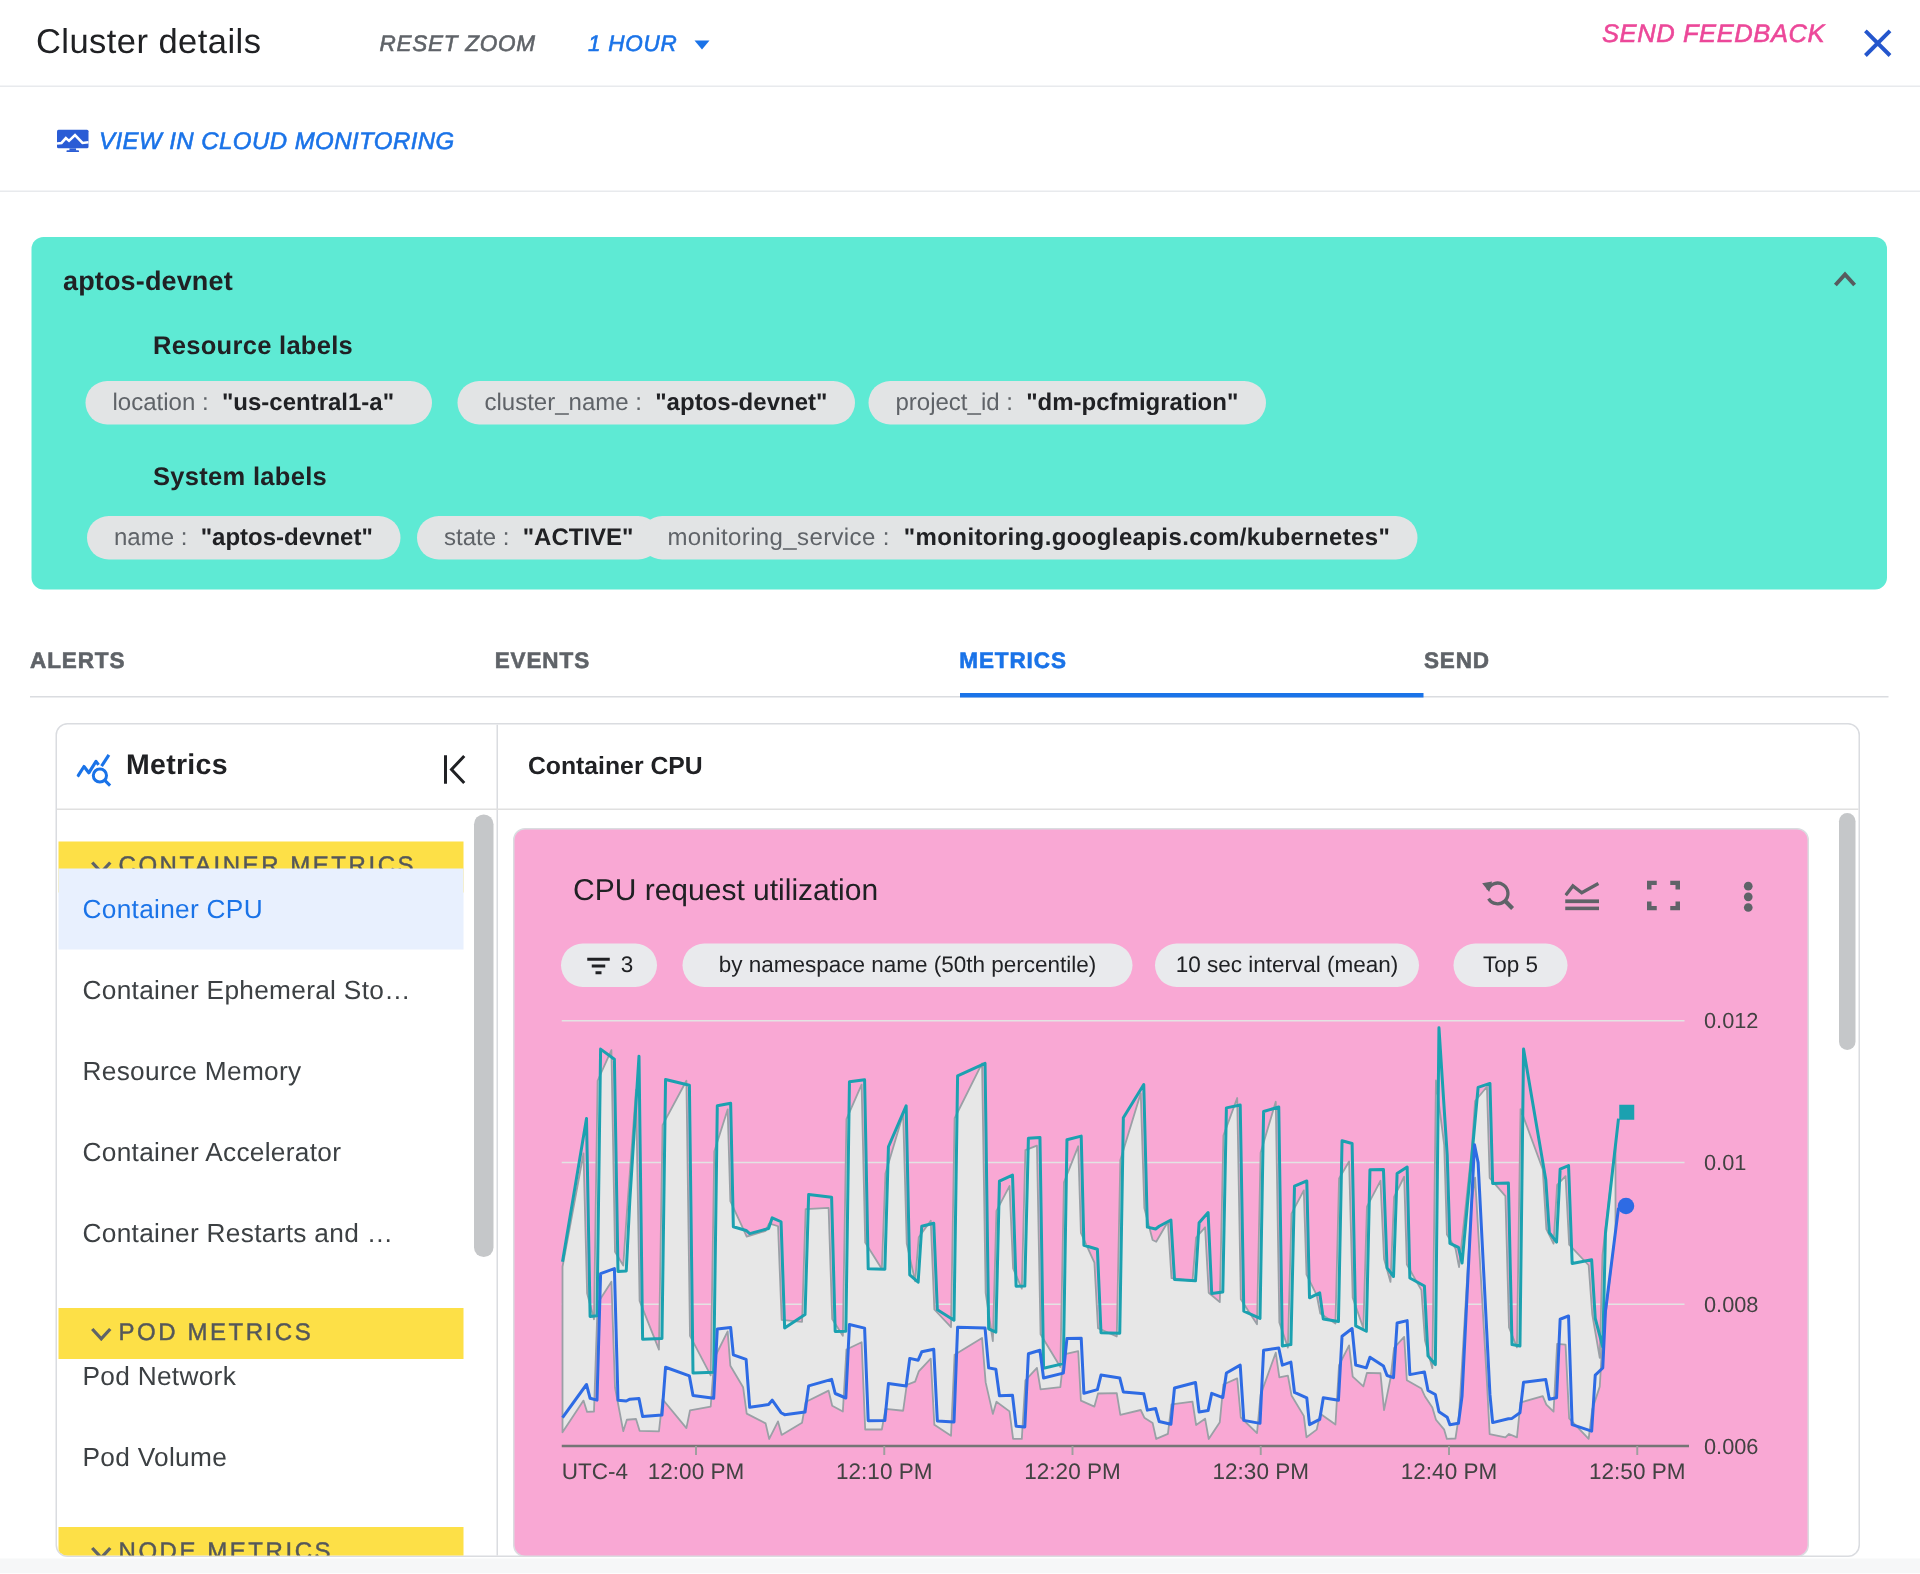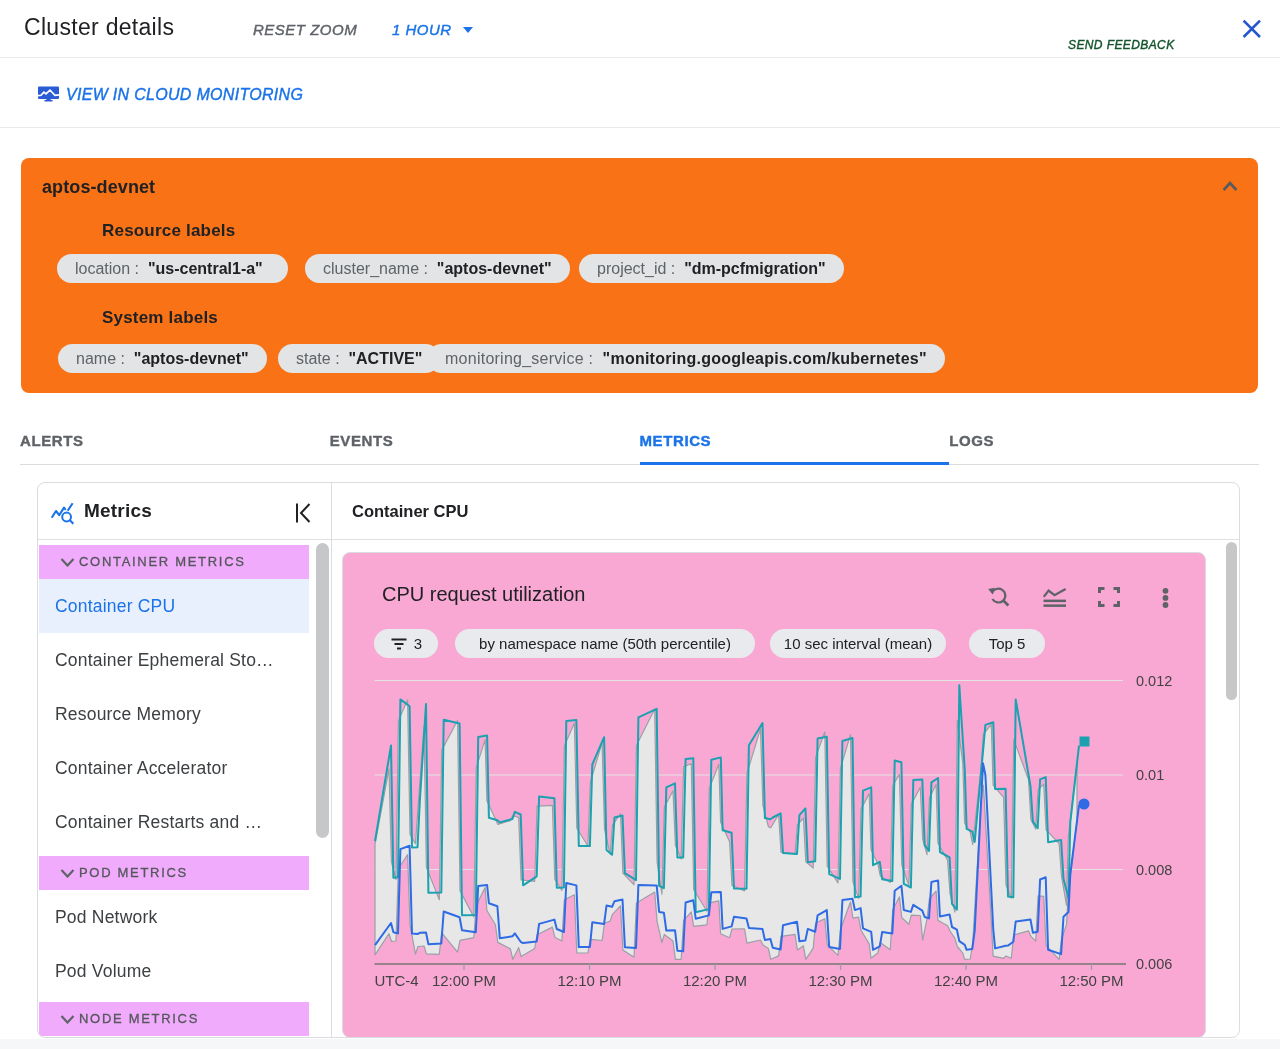--- a/index.html
+++ b/index.html
@@ -4,43 +4,43 @@
 <style>
 * { margin:0; padding:0; box-sizing:border-box; }
 html,body { width:1280px; height:1049px; background:#fff; font-family:"Liberation Sans", sans-serif; overflow:hidden; }
 .abs { position:absolute; }
 #page { position:relative; width:1280px; height:1049px; background:#fff;padding-left:38px; }
 .btn { font-size:15px; font-weight:400; letter-spacing:0.5px;font-style:italic; -webkit-text-stroke:0.4px currentColor; }
 
 #h-title { left:24px; top:14px; font-size:23px; letter-spacing:0.3px; color:#202124; }
 #h-reset { left:253px; top:21px; color:#5f6368; }
 #h-hour  { left:392px; top:21px; color:#1a73e8; }
-#h-feedback { left:1068px; top:38px; color:#14532d; font-size:12px; letter-spacing:0.4px; }
+#h-feedback { left:1068px; top:13px; color:#ec4899; font-size:17px; letter-spacing:0.4px; }
 #hr1 { left:0; top:57px; width:1280px; height:1px; background:#e8eaed; }
 #viewrow { left:66px; top:86px; color:#1a73e8; }
 #hr2 { left:0; top:127px; width:1280px; height:1px; background:#e8eaed; }
 
-#lpanel { left:21px; top:158px; width:1237px; height:235px; background:#f97316; border-radius:8px; }
+#lpanel { left:21px; top:158px; width:1237px; height:235px; background:#5eead4; border-radius:8px; }
 #lp-title { left:21px; top:19px; font-size:18px; font-weight:700; color:#202124; letter-spacing:0.1px; }
 .lp-h { left:33px; font-size:17px; font-weight:700; color:#202124; letter-spacing:0.2px;margin-left:48px; }
 .chiprow { left:36px; height:28px; }
 .chip { position:absolute; top:0; display:inline-block; height:29px; line-height:29px; background:#e2e4e5; border-radius:15px; padding:0 18px; font-size:16px; color:#5f6368; white-space:nowrap; }
 .chip b { color:#202124; font-weight:700; }
 
 #tabs { left:20px; top:417px; width:1239px; height:48px; border-bottom:1px solid #dadce0; }
 .tab { position:absolute; top:0; width:309.75px; height:48px; text-align:left; line-height:48px; font-size:15px; font-weight:700; letter-spacing:0.6px; color:#5f6368; -webkit-text-stroke:0.4px currentColor; }
 #tab-ind { position:absolute; left:619.5px; top:45px; width:309.75px; height:3px; background:#1a73e8; }
 
 #bigcard { left:37px; top:482px; width:1203px; height:556px; border:1px solid #dadce0; border-radius:8px; background:#fff; overflow:hidden; }
 #bc-head { position:absolute; left:0; top:0; width:1203px; height:57px; border-bottom:1px solid #e0e0e0; }
 #bc-vdiv { position:absolute; left:293px; top:0; width:1px; height:556px; background:#dadce0; }
 #m-title { left:46px; top:17px; font-size:19px; font-weight:700; color:#202124; letter-spacing:0.2px; }
 #cc-title { left:314px; top:19px; font-size:16.5px; font-weight:700; color:#202124; }
 
-.sect { position:absolute; left:1px; width:270px; height:34px; background:#f0abfc; color:#54575a; font-size:13px; font-weight:400; letter-spacing:1.7px; line-height:34px; -webkit-text-stroke:0.3px currentColor; }
+.sect { position:absolute; left:1px; width:270px; height:34px; background:#fde047; color:#54575a; font-size:16px; font-weight:400; letter-spacing:1.7px; line-height:34px;margin-top:16px; -webkit-text-stroke:0.3px currentColor; }
 .sect span { margin-left:40px; } .sect svg { position:absolute; left:21px; top:12px; }
 .mitem { position:absolute; left:1px; width:270px; height:54px; line-height:54px; font-size:17.5px; color:#3c4043; letter-spacing:0.2px; }
 .mitem span { margin-left:16px; }
 #mi-sel { background:#e8f0fe; color:#1a73e8; }
 
 #lsb { left:316px; top:543px; width:13px; height:295px; background:#c5c7c9; border-radius:7px; }
 
 #rsb { left:1226px; top:542px; width:11px; height:158px; background:#c5c7c9; border-radius:6px; }
 
 #chartcard { left:342px; top:552px; width:864px; height:486px; border:1px solid #dadce0; border-radius:8px; background:#f9a8d4; }
@@ -89,21 +89,21 @@
       <span class="chip" style="left:37px">name :&nbsp; <b>"aptos-devnet"</b></span>
         <span class="chip" style="left:257px">state :&nbsp; <b>"ACTIVE"</b></span>
         <span class="chip" style="left:406px;letter-spacing:0.25px">monitoring_service :&nbsp; <b>"monitoring.googleapis.com/kubernetes"</b></span>
     </div>
   </div>
 
   <div class="abs" id="tabs">
     <div class="tab" style="left:0">ALERTS</div>
     <div class="tab" style="left:309.75px">EVENTS</div>
     <div class="tab" style="left:619.5px;color:#1a73e8">METRICS</div>
-    <div class="tab" style="left:929.25px">LOGS</div>
+    <div class="tab" style="left:929.25px">SEND</div>
     <div id="tab-ind"></div>
   </div>
 
   <div class="abs" id="bigcard">
     <div id="bc-vdiv"></div>
     <div id="bc-head"></div>
     <svg class="abs" style="left:13px;top:19px" width="24" height="24" viewBox="0 0 24 24">
       <path d="M0.7 15.8 L5 9 L8.2 13.2 L13 5.6 L14.7 7.9" stroke="#1a73e8" stroke-width="2.1" fill="none" stroke-linejoin="round"></path>
       <path d="M16.7 8.8 L21.6 1.3" stroke="#1a73e8" stroke-width="2.1"></path>
       <circle cx="15.6" cy="15" r="4.4" stroke="#1a73e8" stroke-width="2" fill="none"></circle>

